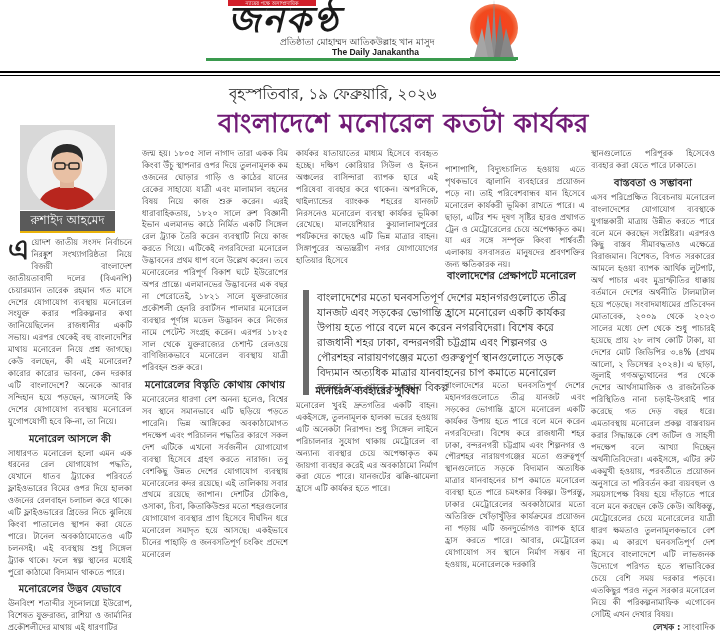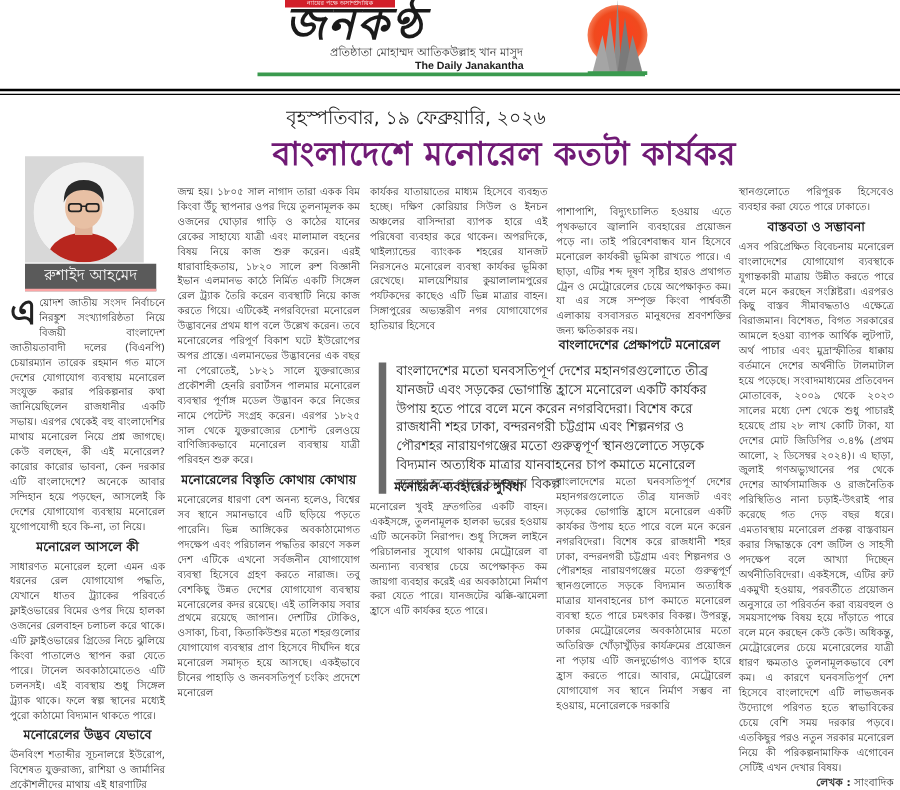--- a/index.html
+++ b/index.html
@@ -3,35 +3,35 @@
 <meta charset="utf-8">
 <style>
   * { box-sizing: border-box; margin: 0; padding: 0; }
   html, body { width: 720px; height: 632px; background: #ffffff; overflow: hidden; }
   body { font-family: "DejaVu Sans", sans-serif; color: #222; position: relative; }
 
   .masthead { position: absolute; left: 0; top: 0; width: 720px; height: 66px; }
   .logo-top-strip { position: absolute; left: 228px; top: 0; width: 88px; height: 6px; background: #d21f2a; }
   .logo-top-strip span { display:block; font-size:5px; color:#fff; line-height:6px; text-align:center; }
   .logo-main { position: absolute; left: 228px; top: 2px; width: 240px; height: 34px; font-family: "DejaVu Serif", serif; font-weight: bold; font-size: 36px; color: #1a1a1a; letter-spacing: 2px; line-height: 34px; font-style: italic; }
-  .logo-founder { position: absolute; left: 264px; top: 35px; font-size: 9px; color: #333; white-space: nowrap; }
+  .logo-founder { position: absolute; left: 280px; top: 35px; font-size: 9px; color: #333; white-space: nowrap; }
   .logo-english { position: absolute; left: 332px; top: 47px; font-family: Liberation Sans, sans-serif; font-size: 8.5px; font-weight: bold; color: #222; white-space: nowrap; }
   .logo-green-line { position: absolute; left: 206px; top: 58px; width: 310px; height: 3px; background: #3a9a4e; }
   .sun { position: absolute; left: 470px; top: 4px; width: 48px; height: 48px; border-radius: 50%; background: radial-gradient(circle, #ff3c1e 0%, #f04a1e 55%, #ffd0b0 100%); }
   .spire { position: absolute; left: 470px; top: 0; width: 48px; height: 60px; }
 
   .rule-top { position: absolute; left: 0; top: 71px; width: 720px; height: 2px; background: #000; }
   .rule-top2 { position: absolute; left: 0; top: 75px; width: 720px; height: 1px; background: #000; }
 
   .date { position: absolute; left: 229px; top: 82px; font-size: 15px; color: #222; white-space: nowrap; }
   .headline { position: absolute; left: 218px; top: 103px; font-size: 26px; font-weight: bold; color: #701a75; white-space: nowrap; letter-spacing: 0.5px; }
 
   .author-box { position: absolute; left: 20px; top: 125px; width: 95px; height: 85px; background: #d8d8d8; }
   .author-photo { position: absolute; left: 27px; top: 130px; width: 80px; height: 80px; border-radius: 50%; background: #f4f4f4; overflow: hidden; }
-  .author-name-bar { position: absolute; left: 20px; top: 211px; width: 105px; height: 22px; background: #5a5a5a; border-bottom: 2px solid #fca5a5; display: flex; align-items: center; justify-content: center; }
+  .author-name-bar { position: absolute; left: 20px; top: 211px; width: 95px; height: 22px; background: #5a5a5a; border-bottom: 2px solid #eab308; display: flex; align-items: center; justify-content: center; }
   .author-name { color: #fff; font-size: 12px; white-space: nowrap; }
 
   .col { position: absolute; font-size: 8.1px; line-height: 11.9px; color: #333; text-align: justify; }
   .col p { margin: 0; }
   .subhead { font-size: 10px; font-weight: bold; text-align: center; color: #222; line-height: 13px; margin: 4px 0 3px; }
   .dropcap { float: left; font-size: 28px; line-height: 26px; font-weight: bold; margin-right: 2px; color: #222; }
 
   .col1 { left: 8px; top: 237px; width: 124px; }
   .col2 { left: 142px; top: 148px; width: 146px; }
   .col3 { left: 296px; top: 148px; width: 142px; }

